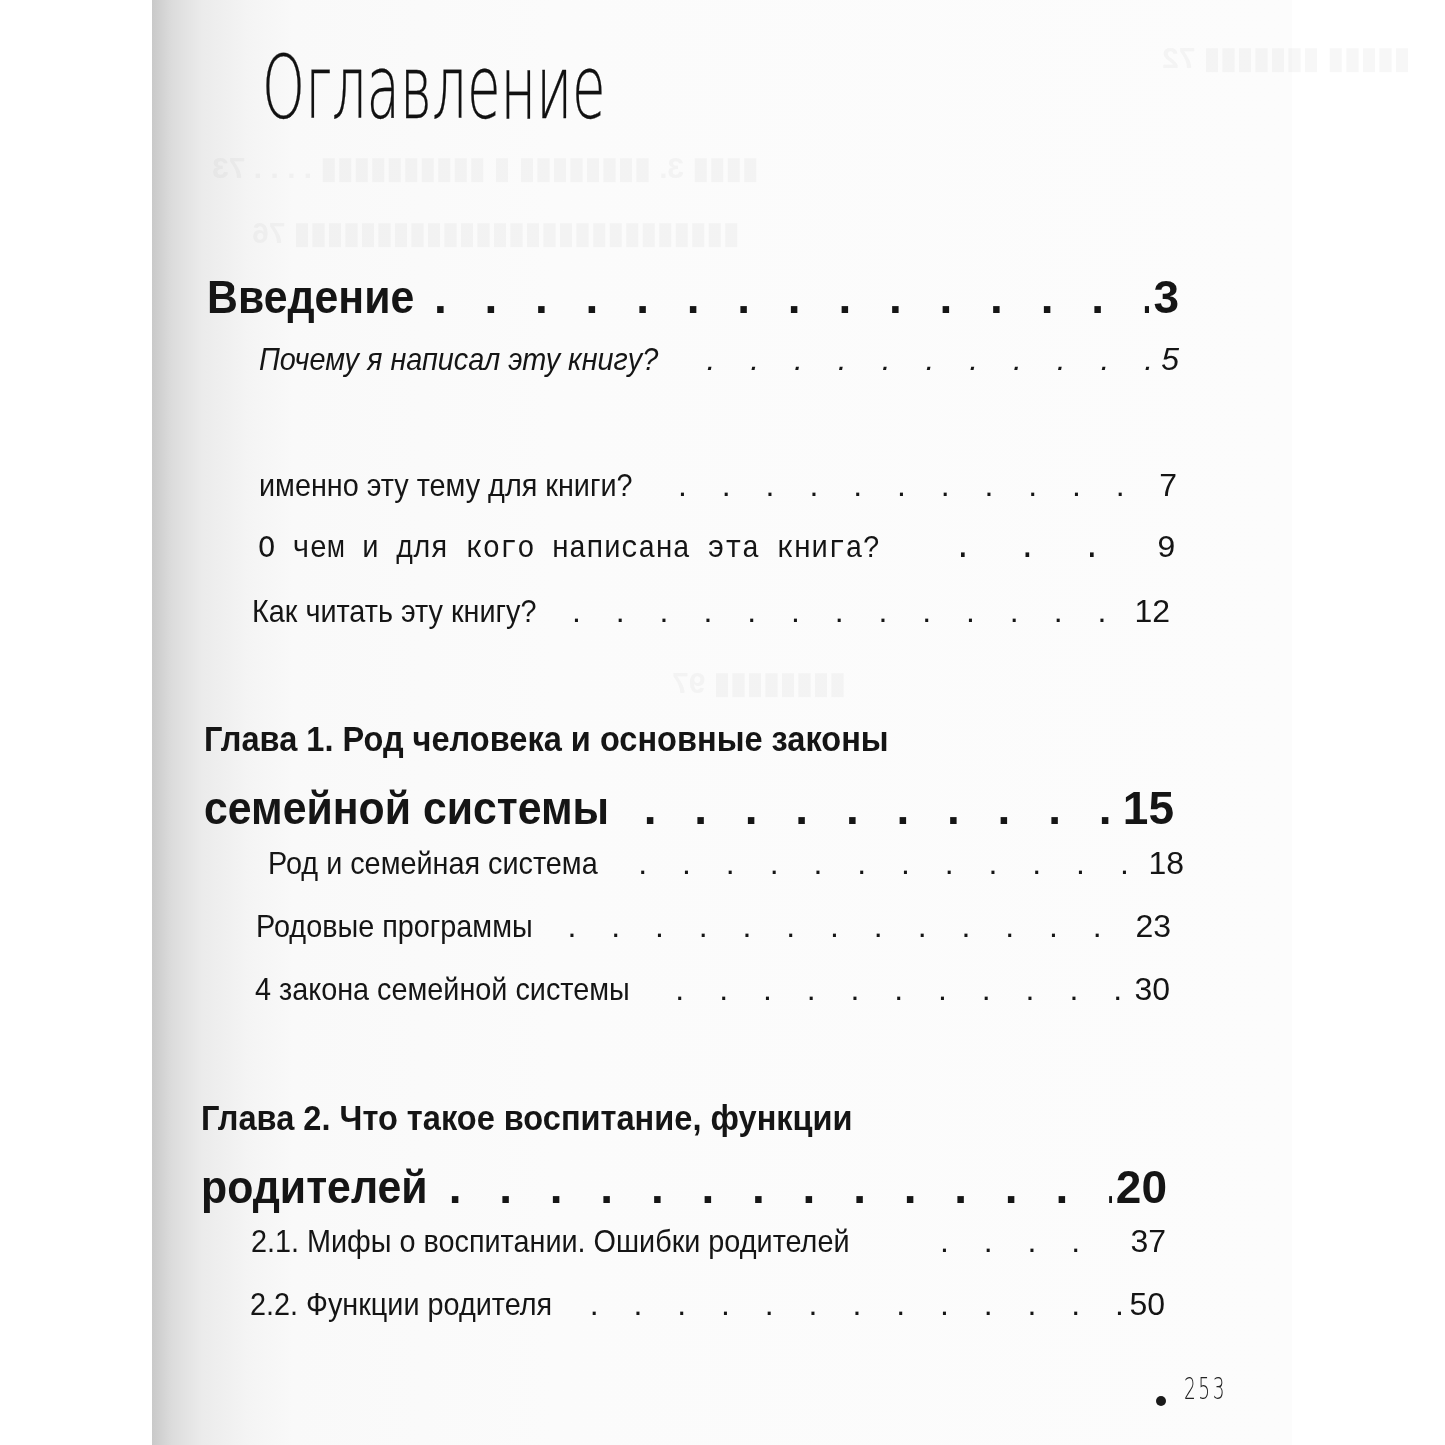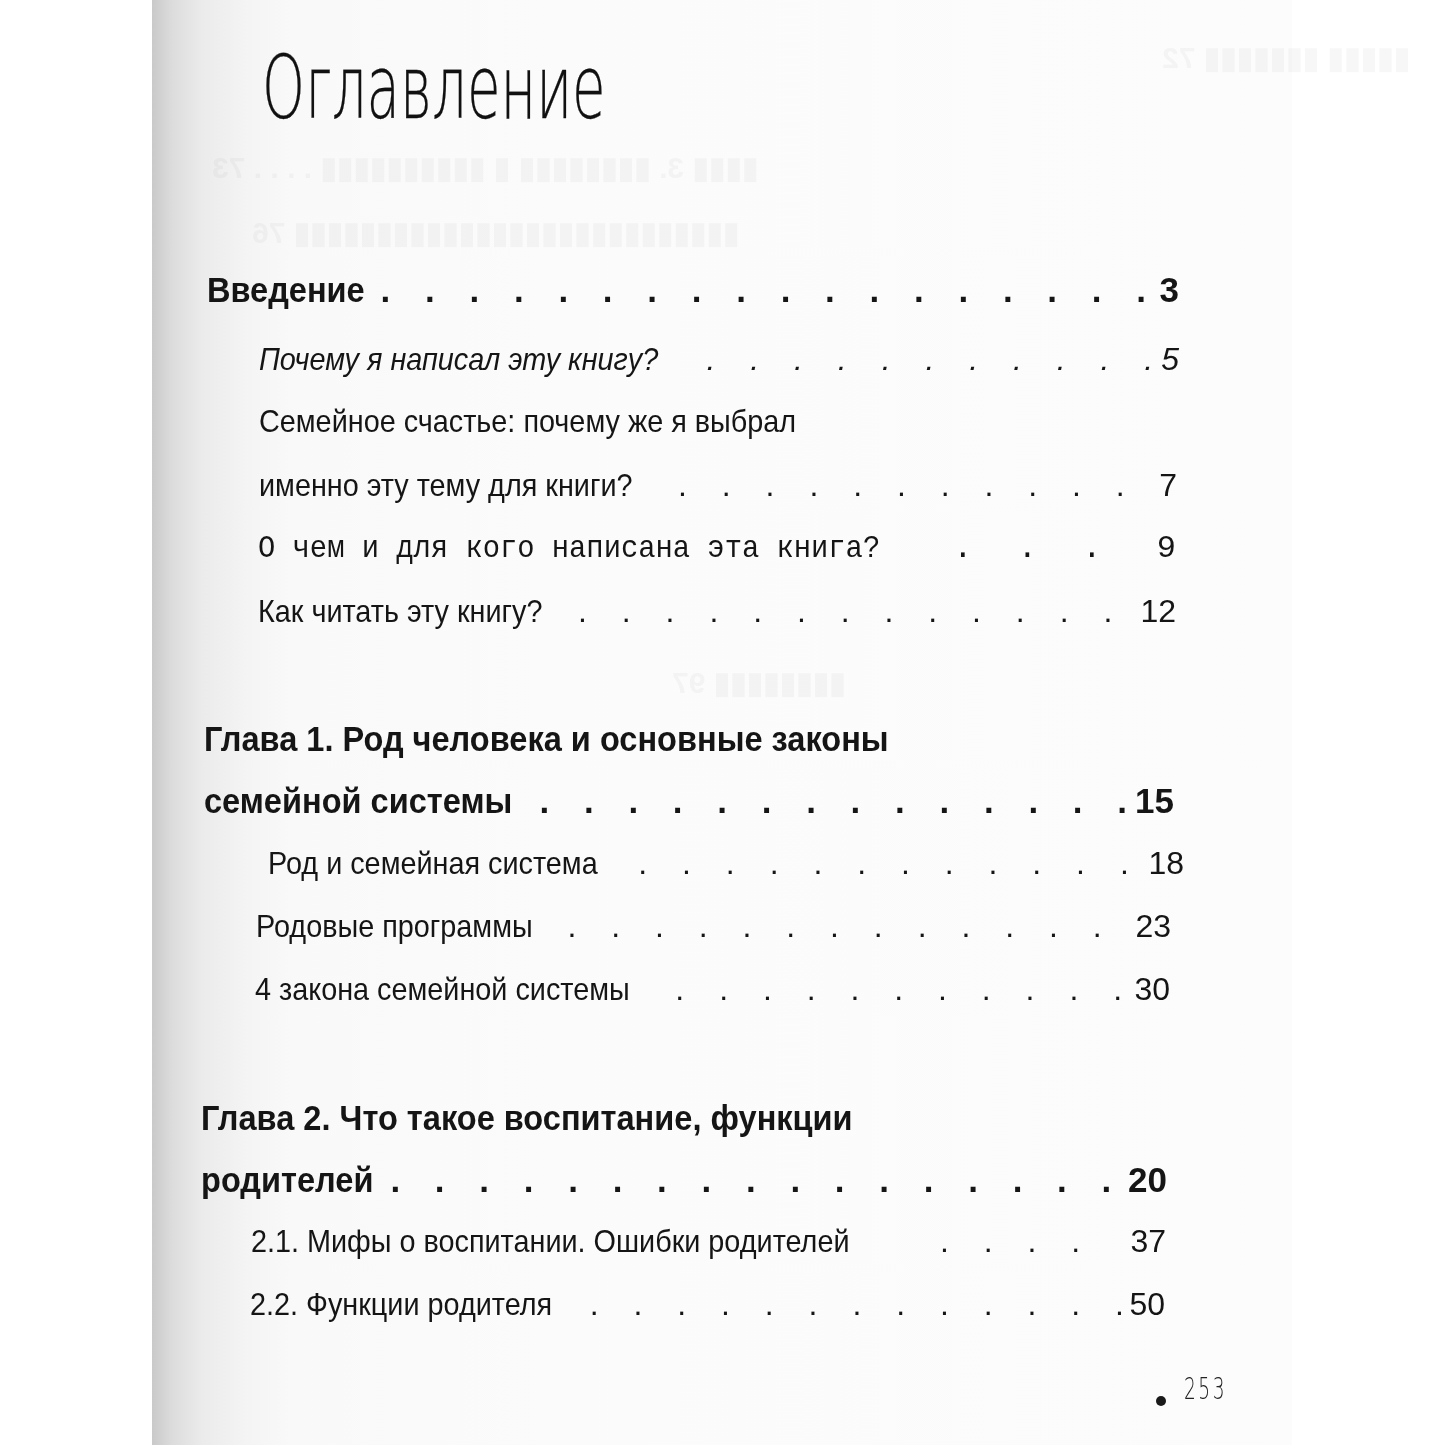--- a/index.html
+++ b/index.html
@@ -23,21 +23,21 @@
   }
   .toc { position: absolute; left: 0; top: 0; width: 1445px; height: 1445px; }
   .row {
     position: absolute; display: flex; align-items: baseline; white-space: nowrap;
   }
   .row .label { flex: 0 0 auto; }
   .row .leader {
     flex: 1 1 auto; overflow: hidden; margin: 0 4px; letter-spacing: 0;
   }
   .row .num { flex: 0 0 auto; text-align: right; }
-  .lvl1 { font-weight: bold; font-size: 35px; }
+  .lvl1 { font-weight: bold; font-size: 46px; }
   .lvl1 .label { transform: scaleX(0.93); transform-origin: left; display: inline-block; }
   .lvl1 .leader { letter-spacing: 12.5px; font-weight: bold; }
   .lvl2 { font-size: 32px; font-weight: normal; }
   .lvl2 .label { display: inline-block; transform: scaleX(0.9); transform-origin: left; }
   .lvl2 .leader { letter-spacing: 13px; }
   .heading-line { position: absolute; font-weight: bold; font-size: 35px; white-space: nowrap;
     transform: scaleX(0.93); transform-origin: left; display: inline-block; }
   .folio { position: absolute; left: 1156px; top: 1371px; display: flex; align-items: flex-end; }
   .bullet { width: 10px; height: 10px; background: #1a1a1a; border-radius: 50%; margin-right: 18px; }
   .folio-num { font-family: "DejaVu Sans", sans-serif; font-weight: 300; font-size: 30px;
@@ -62,36 +62,33 @@
     <span class="leader">. . . . . . . . . . . . . . . . . . . . . . . . . . . . . . . . . . . . . . . .</span>
     <span class="num">3</span>
   </div>
 
   <div class="row lvl2" style="left:259px; top:341px; width:920px;font-style:italic;">
     <span class="label">Почему я написал эту книгу?</span>
     <span class="leader">. . . . . . . . . . . . . . . . . . . . . . . . . . . . . . . . . . . . . . . .</span>
     <span class="num">5</span>
   </div>
 
-  <div class="row lvl2" style="left:259px; top:403px; width:920px;">
-    <span class="label">Семейное счастье: почему же я выбрал</span>
-  </div>
   <div class="row lvl2" style="left:259px; top:467px; width:918px;">
     <span class="label">именно эту тему для книги?</span>
     <span class="leader">. . . . . . . . . . . . . . . . . . . . . . . . . . . . . . . . . . . . . . . .</span>
     <span class="num">7</span>
   </div>
 
   <div class="row lvl2" style="left:258px; top:530px; width:918px;font-family:Liberation Mono, monospace;">
     <span class="label">О чем и для кого написана эта книга?</span>
     <span class="leader">. . . . . . . . . . . . . . . . . . . . . . . . . . . . . . . . . . . . . . . .</span>
     <span class="num">9</span>
   </div>
 
-  <div class="row lvl2" style="left:258px; top:593px; width:918px;">
+  <div class="row lvl2" style="left:252px; top:593px; width:918px;">
     <span class="label">Как читать эту книгу?</span>
     <span class="leader">. . . . . . . . . . . . . . . . . . . . . . . . . . . . . . . . . . . . . . . .</span>
     <span class="num">12</span>
   </div>
 
   <div class="heading-line" style="left:204px; top:719px;">Глава 1. Род человека и основные законы</div>
   <div class="row lvl1" style="left:204px; top:781px; width:970px;">
     <span class="label">семейной системы</span>
     <span class="leader">. . . . . . . . . . . . . . . . . . . . . . . . . . . . . . . . . . . . . . . .</span>
     <span class="num">15</span>

